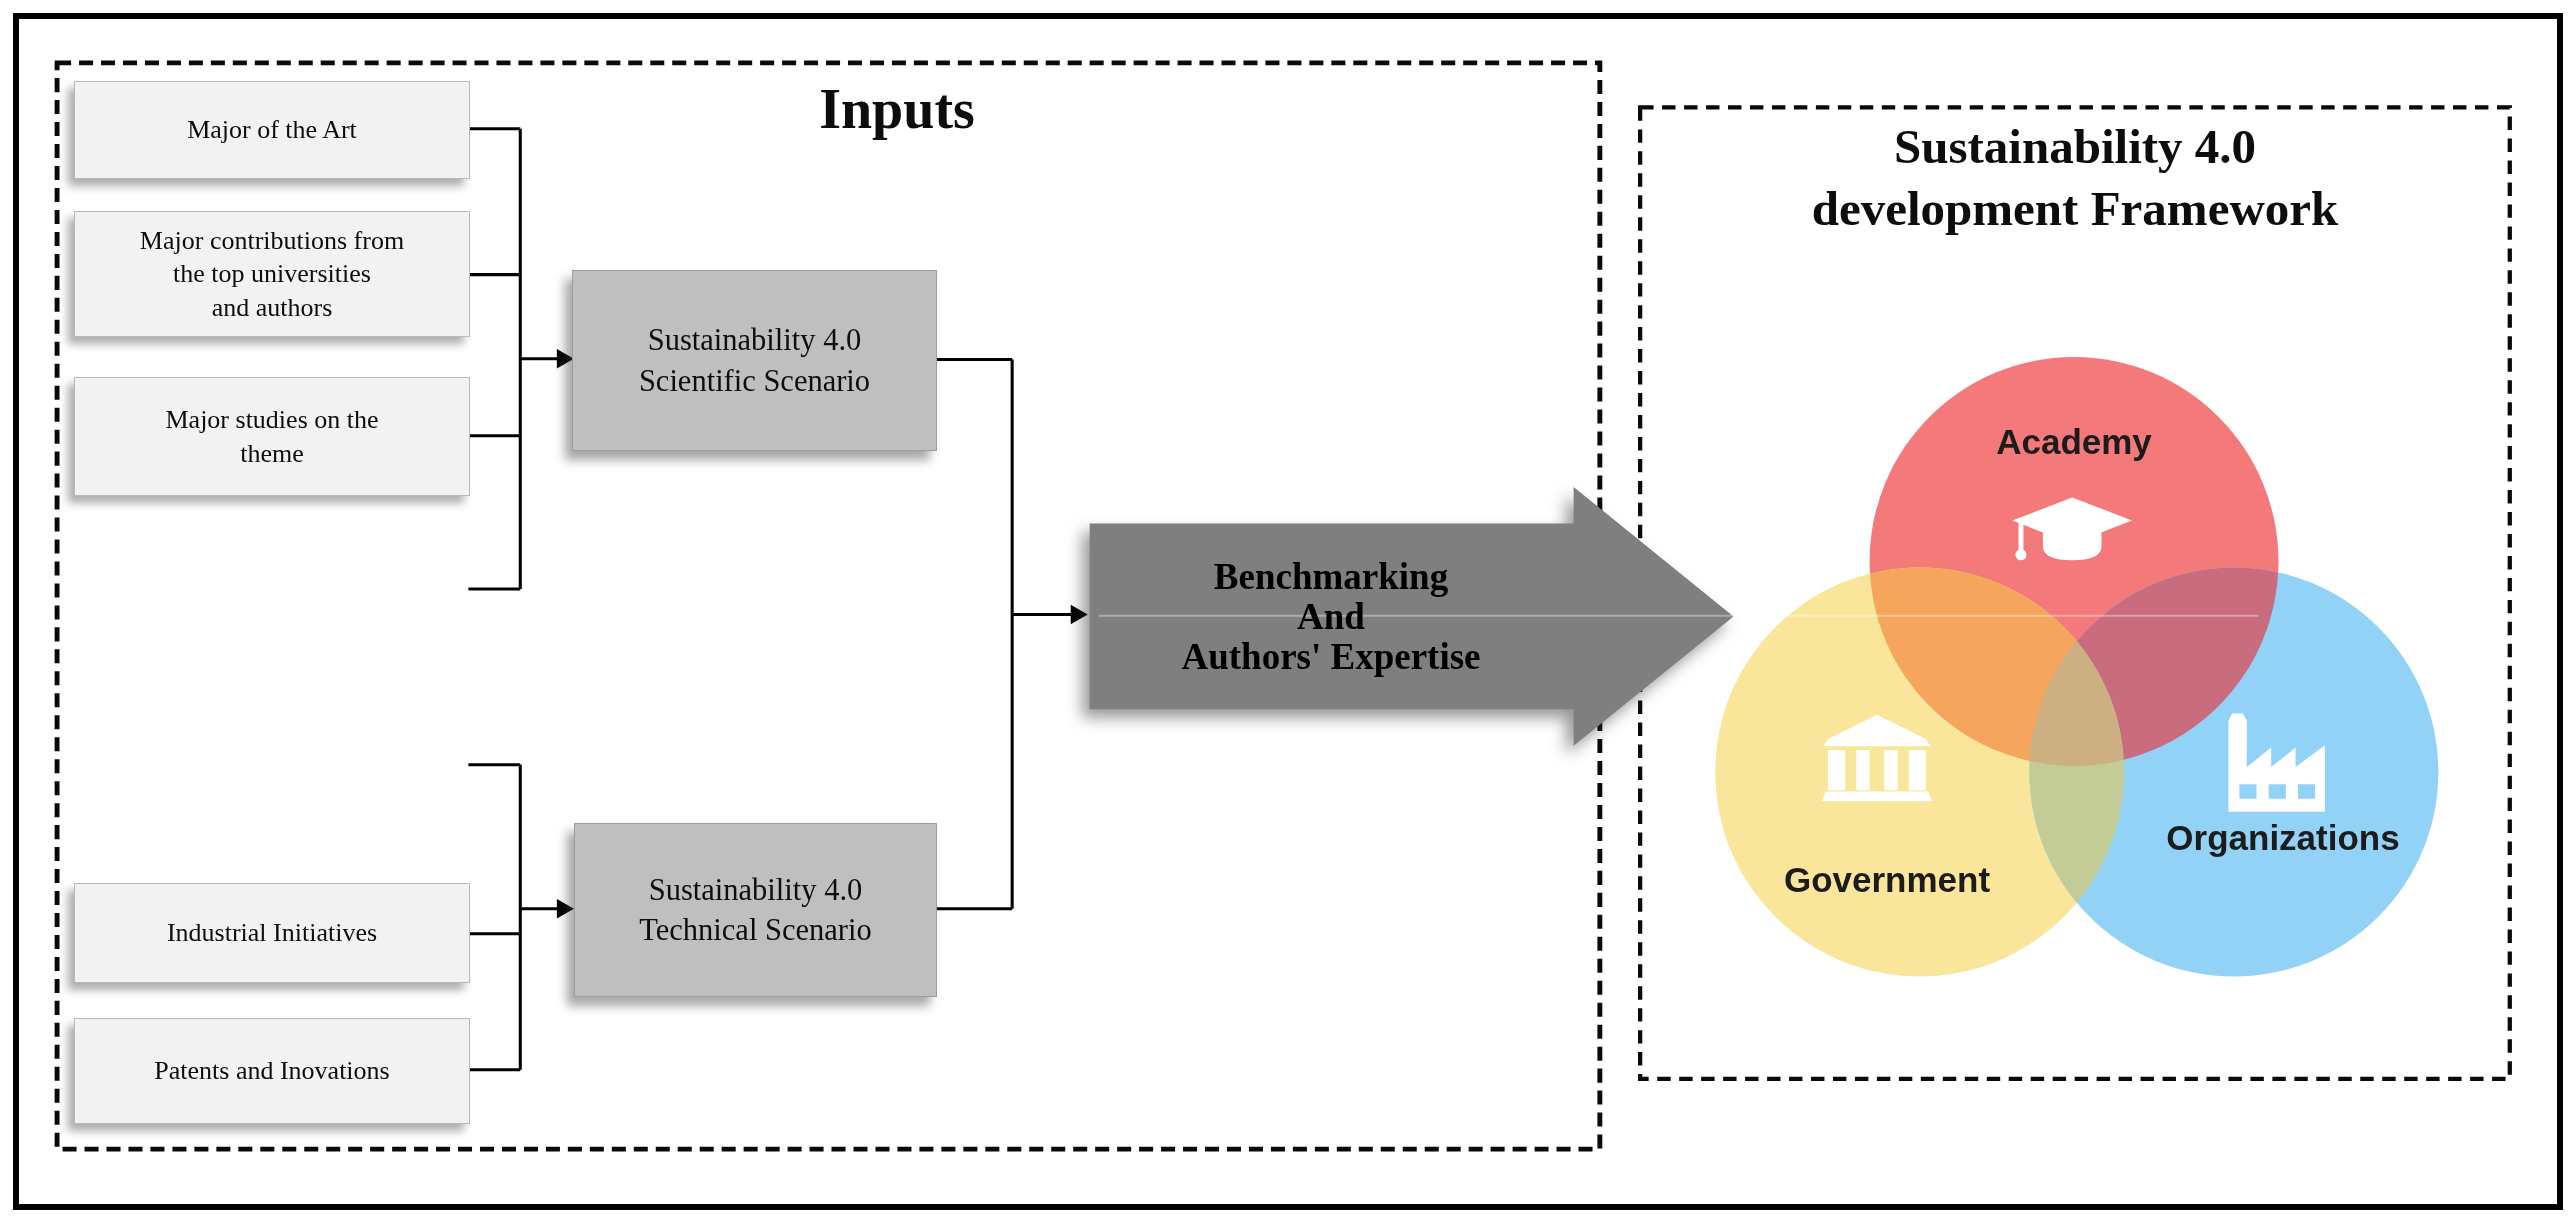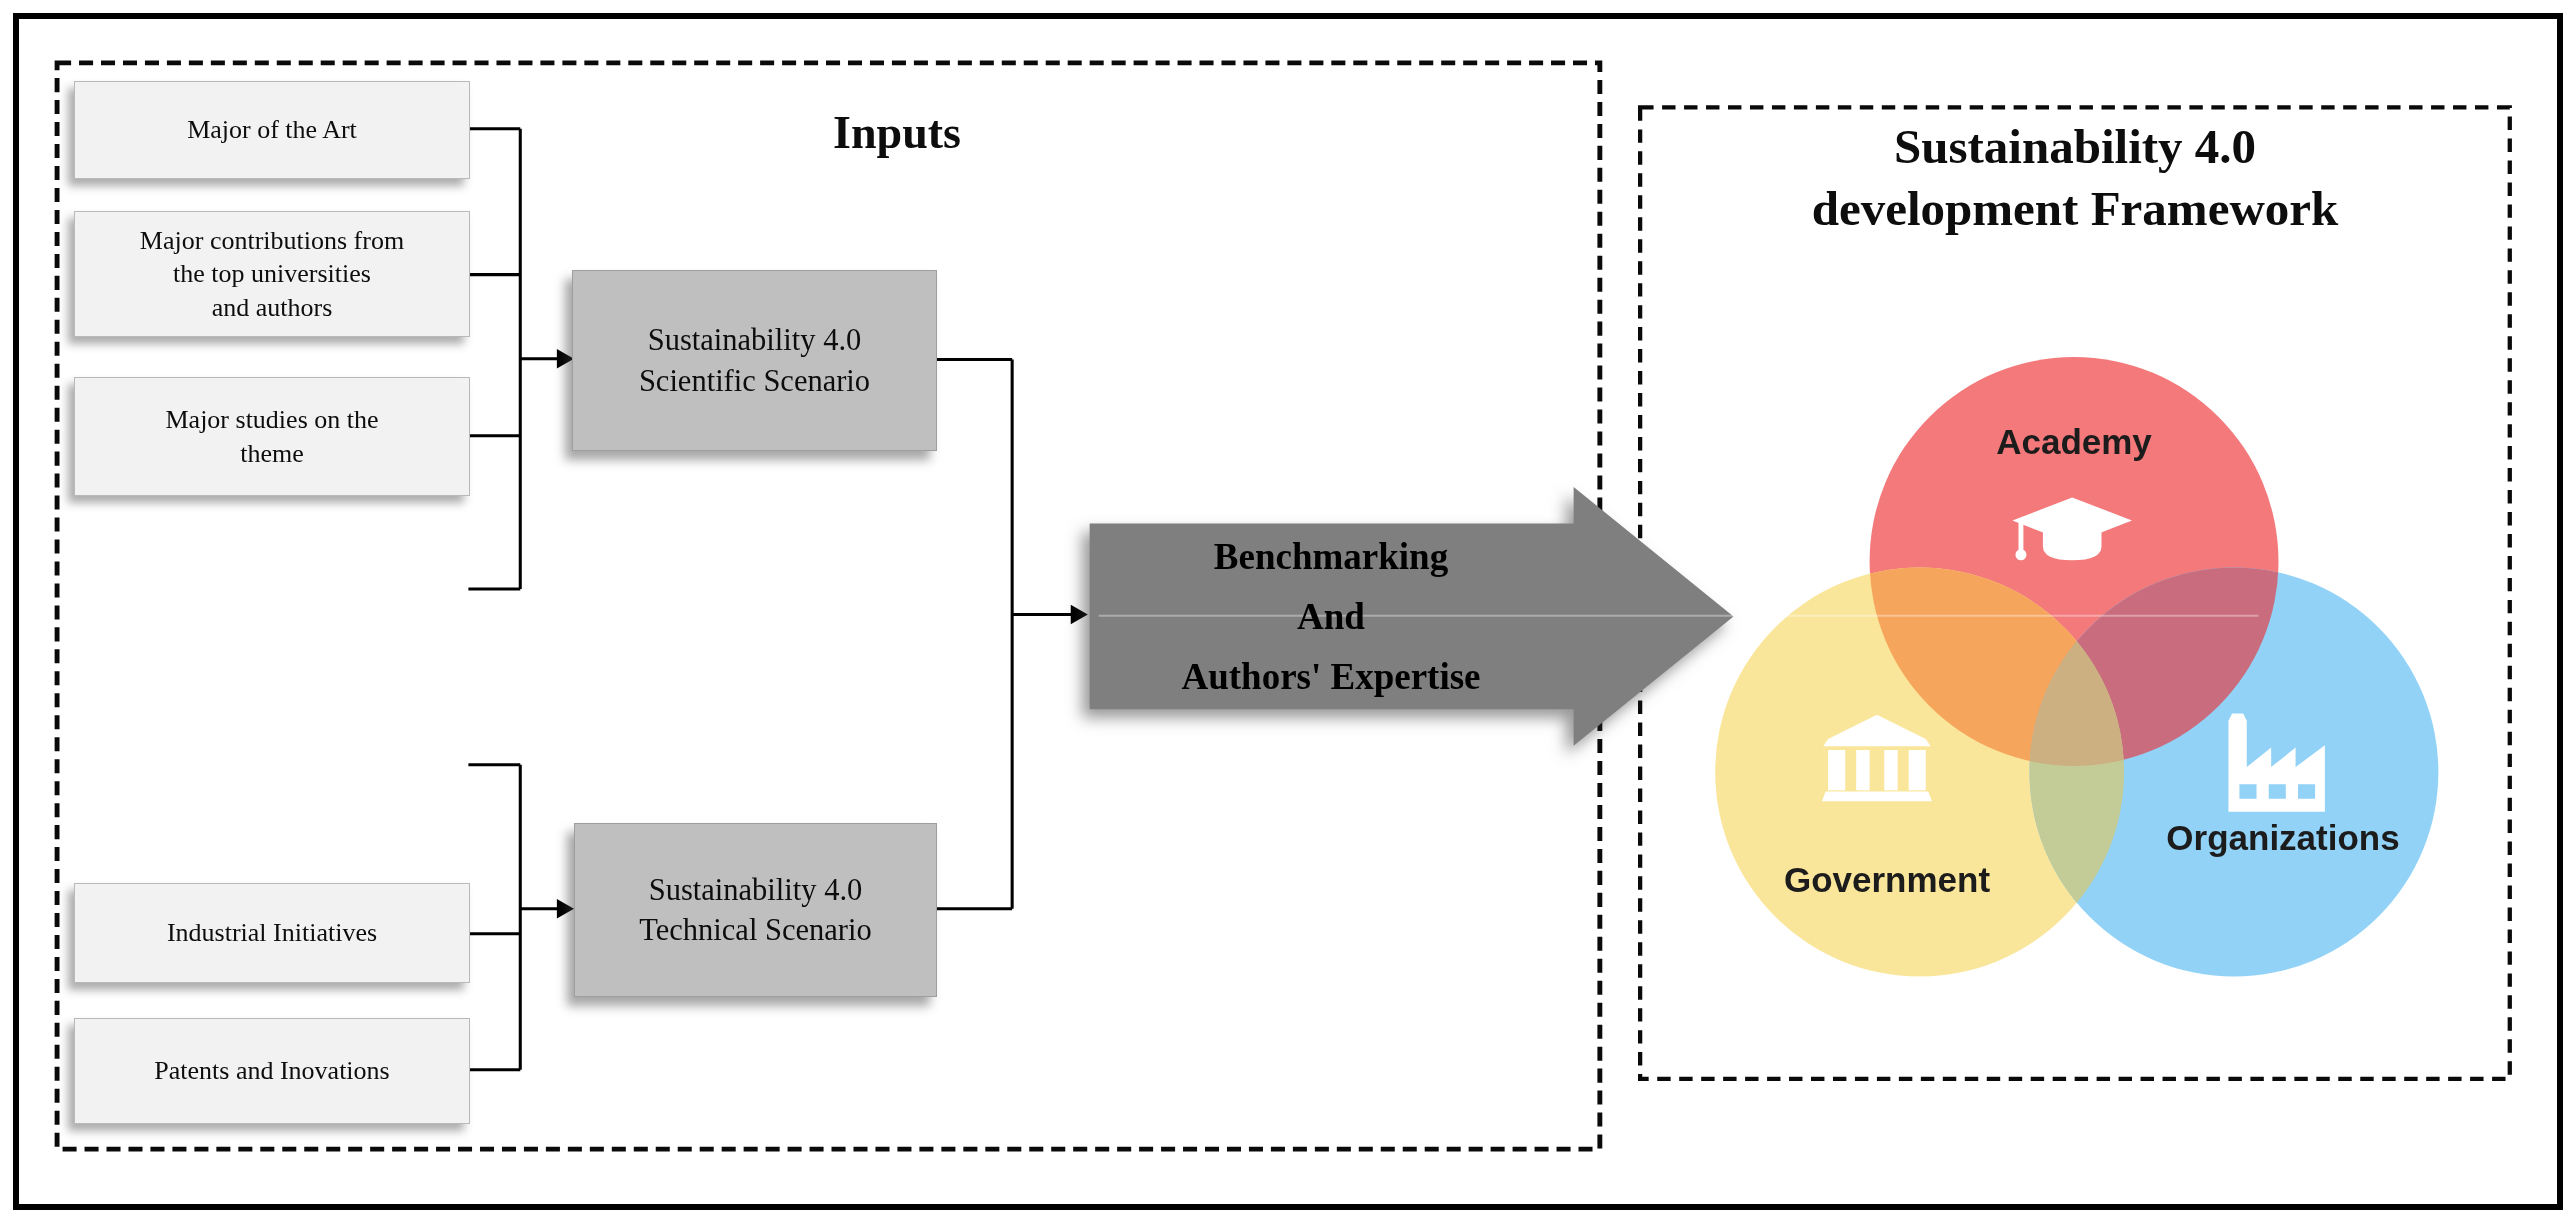--- a/index.html
+++ b/index.html
@@ -7,23 +7,23 @@
          font-family:"Liberation Serif","DejaVu Serif",serif;}
   .frame{position:absolute;left:13.4px;top:13.4px;right:13.4px;bottom:13.4px;border:6.7px solid #000;}
   .layer{position:absolute;left:0;top:0;width:2576px;height:1223px;}
   .txt{position:absolute;display:flex;align-items:center;justify-content:center;
        text-align:center;white-space:pre-line;color:#0d0d0d;}
   .srcbox{background:#f2f2f2;border:1.2px solid #b9b9b9;font-size:26px;line-height:1.28;
           box-shadow:-6.1px 7.3px 8.5px rgba(60,60,60,.42);}
   .scnbox{background:#bfbfbf;border:1.2px solid #9e9e9e;font-size:30.5px;line-height:1.32;
           box-shadow:-7.3px 8.5px 9.8px rgba(60,60,60,.45);}
   .center-anchor{transform:translate(-50%,-50%);}
-  .big-title{font-weight:bold;font-size:46px;margin-top:23px;}
+  .big-title{font-weight:bold;font-size:56px;}
   .fw-title{font-weight:bold;font-size:49px;line-height:62px;}
-  .arrow-label{font-weight:bold;font-size:37px;line-height:60px;color:#000;}
+  .arrow-label{font-weight:bold;font-size:37px;line-height:40px;color:#000;}
   .venn-label{font-family:"Liberation Sans","DejaVu Sans",sans-serif;font-weight:700;
               font-size:35px;color:#1c1c1c;white-space:nowrap;}
 </style>
 </head>
 <body>
 
 <div class="stage">
 
   <svg class="layer" viewBox="0 0 4220 2004">
     <defs>

